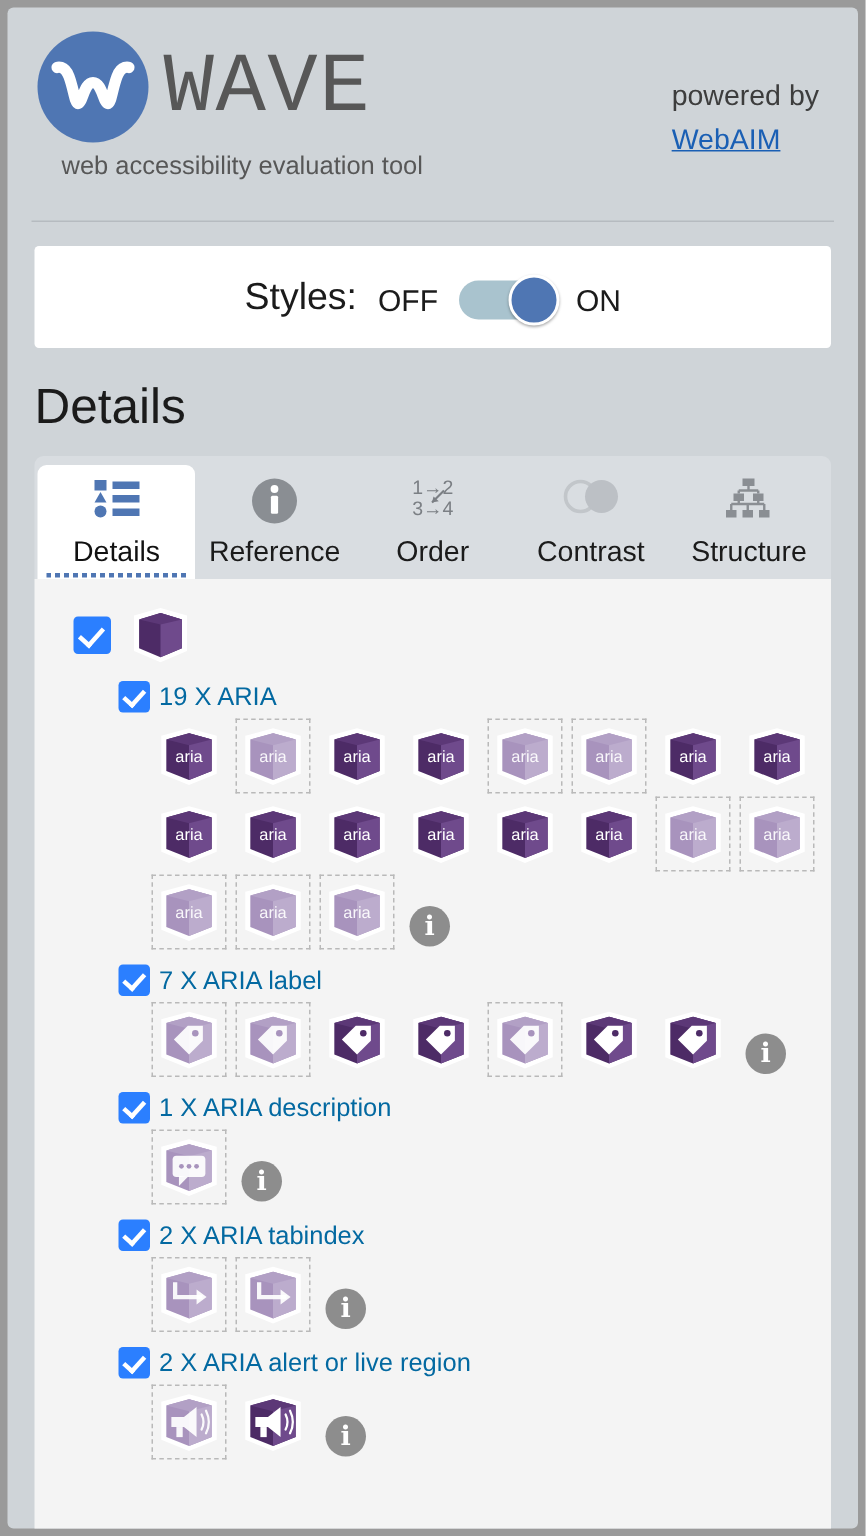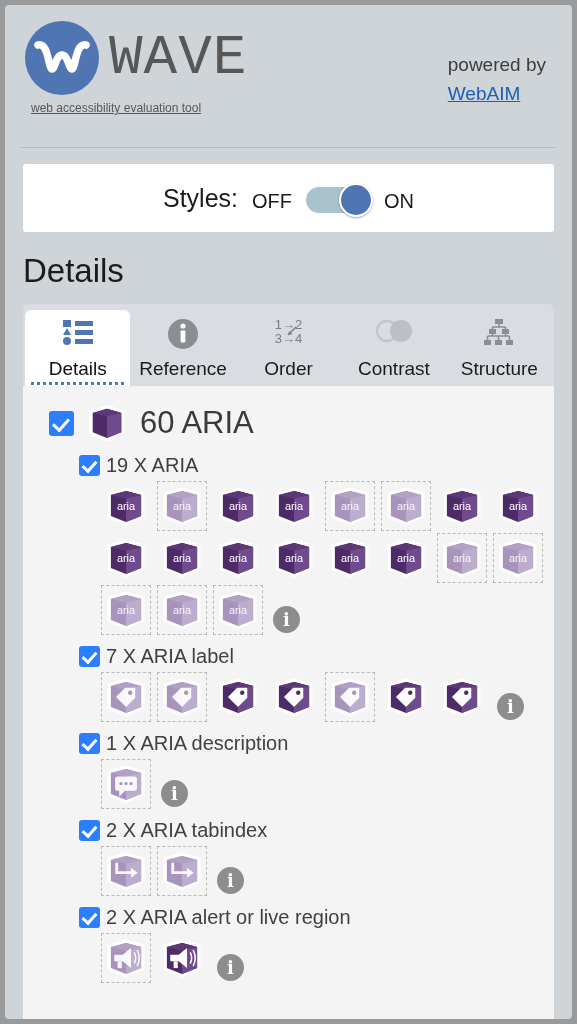--- a/index.html
+++ b/index.html
@@ -53,25 +53,24 @@
     color: #575757;
     font-weight: 400;
     letter-spacing: 1px;
     margin-left: 10px;
     line-height: 1;
     font-family: Liberation Mono, monospace;
     font-stretch: normal;
   }
 
   .tagline {
-    font-size: 12px;
+    font-size: 17px;
     color: #575757;
     margin-top: 6px;
-    margin-left: 6px;
-    text-decoration: underline;
+    margin-left: 16px;
   }
 
   .powered {
     position: absolute;
     right: 26px;
     top: 46px;
     text-align: left;
     font-size: 19px;
     color: #3d3d3d;
     line-height: 1.5;
@@ -231,22 +230,22 @@
     margin-top: 10px;
   }
 
   .sec-head {
     display: flex;
     align-items: center;
     gap: 6px;
   }
 
   .sec-title {
-    font-size: 20px;
-    color: #404040;
+    font-size: 17px;
+    color: #0369a1;
     text-align: center;
   }
 
   
   .cb {
     width: 21px;
     height: 21px;
     border-radius: 3px;
     background: #2b7fff;
     position: relative;
@@ -445,21 +444,20 @@
     <div class="group-head">
       <span class="cb cb-lg"></span>
       <span class="cube-lg">
         <svg width="42" height="42" viewBox="0 0 50 50">
           <path d="M25 4 L46 10 L46 38 L25 47 L4 38 L4 10 Z" fill="#ffffff"></path>
           <path d="M25 8 L42 13 L42 36 L25 43 L8 36 L8 13 Z" fill="#4d2b66"></path>
           <path d="M25 8 L42 13 L42 36 L25 43 Z" fill="#6f4a8c"></path>
           <path d="M25 8 L42 13 L25 17 L8 13 Z" fill="#5c3877"></path>
         </svg>
       </span>
-      <span class="group-title">60 ARIA</span>
     </div>
 
     <div id="sections-host">
         <div class="section">
           <div class="sec-head">
             <span class="cb"></span>
             <span class="sec-title">19 X ARIA</span>
           </div>
           <div class="icon-rows">
             <div class="icon-row">

